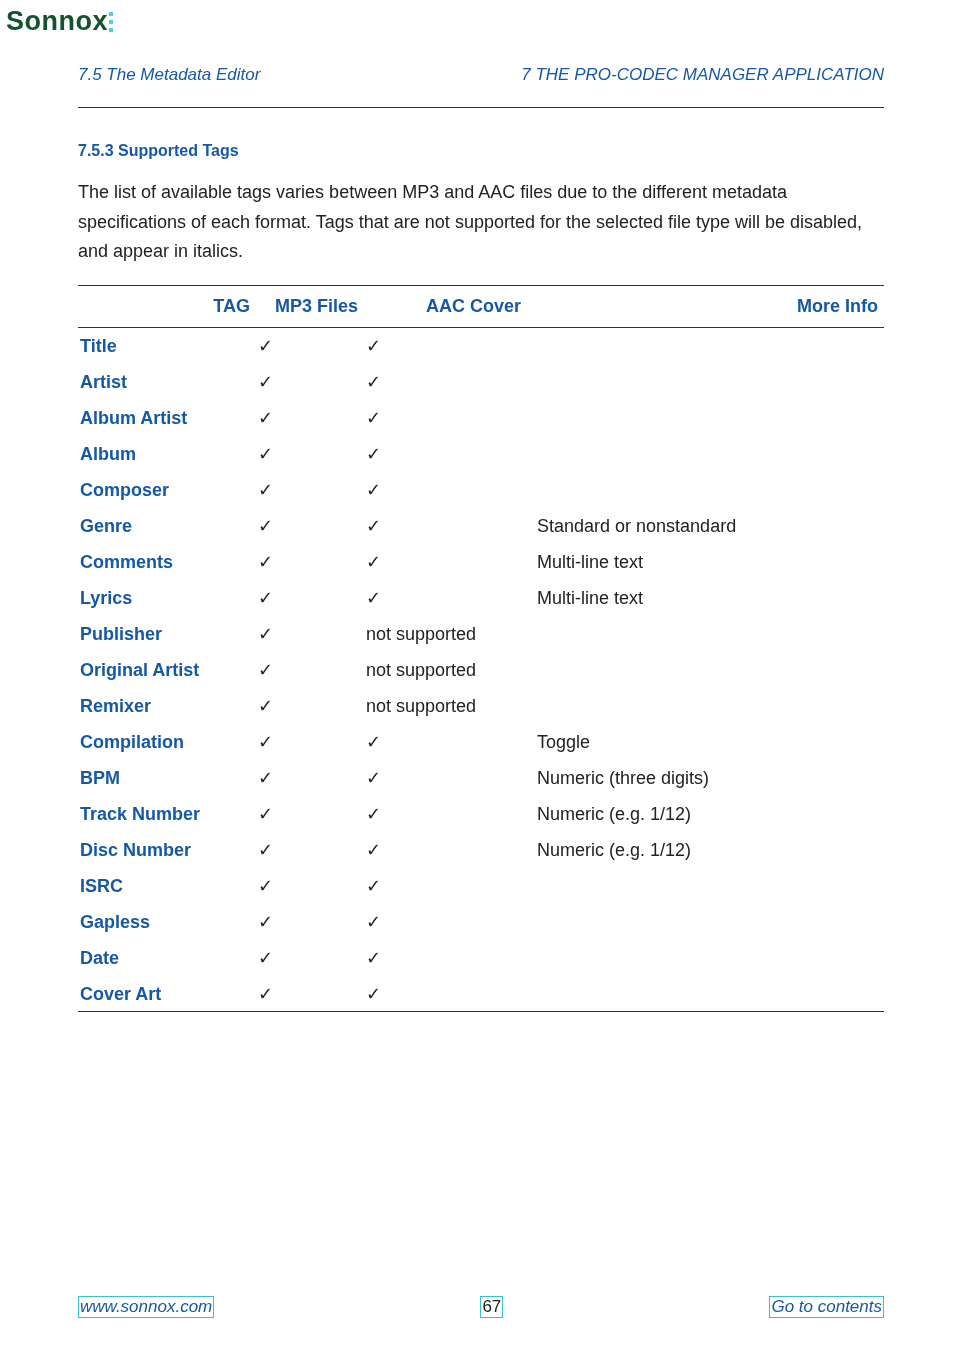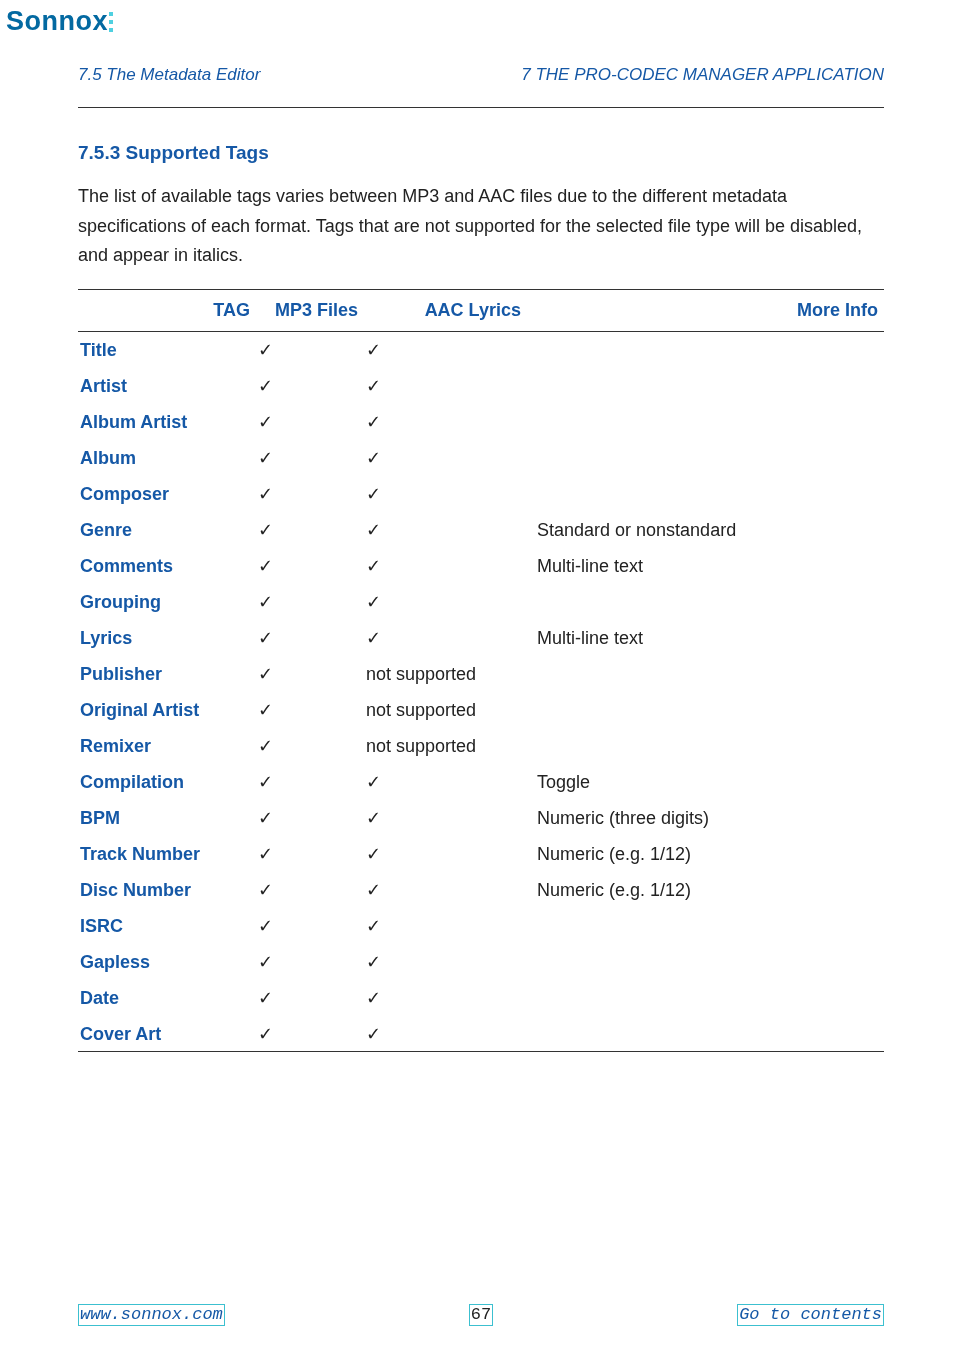--- a/index.html
+++ b/index.html
@@ -14,21 +14,21 @@
     width: 954px;
     min-height: 1350px;
     position: relative;
     box-sizing: border-box;
   }
   .brand {
     font-family: Arial, Helvetica, sans-serif;
     font-weight: 900;
     font-size: 27px;
     letter-spacing: 0.5px;
-    color: #0369a1;
+    color: #14532d;
     padding: 6px 12px 0 6px;
   }
   .brand .dots {
     display: inline-block;
     width: 6px;
     height: 22px;
     vertical-align: -2px;
     margin-left: 1px;
     position: relative;
   }
@@ -56,21 +56,21 @@
     justify-content: space-between;
     font-style: italic;
     color: #1558a6;
     font-size: 17px;
     padding-bottom: 22px;
     border-bottom: 1px solid #333;
   }
   .section-heading {
     color: #1558a6;
     font-weight: 700;
-    font-size: 19px;
+    font-size: 16px;
     margin: 34px 0 18px 0;
   }
   .body-text {
     font-size: 18px;
     line-height: 1.65;
     color: #222;
     margin: 12px 0 18px 0;
   }
   table.tags {
     width: 100%;
@@ -101,27 +101,26 @@
   table.tags tbody tr:last-child td {
     border-bottom: 1px solid #333;
     padding-bottom: 6px;
   }
   .check {
     font-size: 18px;
     color: #222;
   }
   .footer {
     position: absolute;
-    bottom: 24px;
+    bottom: 32px;
     left: 78px;
     right: 70px;
     display: flex;
     justify-content: space-between;
     font-size: 17px;
-    font-family: Liberation Mono, monospace;
   }
   .footer a, .link {
     color: #1558a6;
     text-decoration: none;
     font-style: italic;
   }
   .link-box {
     border: 1px solid #3cc0d0;
     padding: 0 1px;
     display: inline-block;
@@ -150,21 +149,21 @@
 
     <div class="section-heading">7.5.3   Supported Tags</div>
 
     <p class="body-text">The list of available tags varies between MP3 and AAC files due to the different metadata specifications of each format. Tags that are not supported for the selected file type will be disabled, and appear in italics.</p>
 
     <table class="tags">
       <thead>
         <tr>
           <th class="col-tag">TAG</th>
           <th class="col-mp3">MP3 Files</th>
-          <th class="col-aac">AAC Lyrics</th>
+          <th class="col-aac">AAC Cover</th>
           <th class="col-info">More Info</th>
         </tr>
       </thead>
       <tbody id="tags-body">
           <tr>
             <td class="tag-name">Title</td>
             <td><span class="check">✓</span></td>
             <td><span class="check">✓</span></td>
             <td class="info"></td>
           </tr>
@@ -196,26 +195,20 @@
             <td class="tag-name">Genre</td>
             <td><span class="check">✓</span></td>
             <td><span class="check">✓</span></td>
             <td class="info">Standard or nonstandard</td>
           </tr>
           <tr>
             <td class="tag-name">Comments</td>
             <td><span class="check">✓</span></td>
             <td><span class="check">✓</span></td>
             <td class="info">Multi-line text</td>
-          </tr>
-          <tr>
-            <td class="tag-name">Grouping</td>
-            <td><span class="check">✓</span></td>
-            <td><span class="check">✓</span></td>
-            <td class="info"></td>
           </tr>
           <tr>
             <td class="tag-name">Lyrics</td>
             <td><span class="check">✓</span></td>
             <td><span class="check">✓</span></td>
             <td class="info">Multi-line text</td>
           </tr>
           <tr>
             <td class="tag-name">Publisher</td>
             <td><span class="check">✓</span></td>

